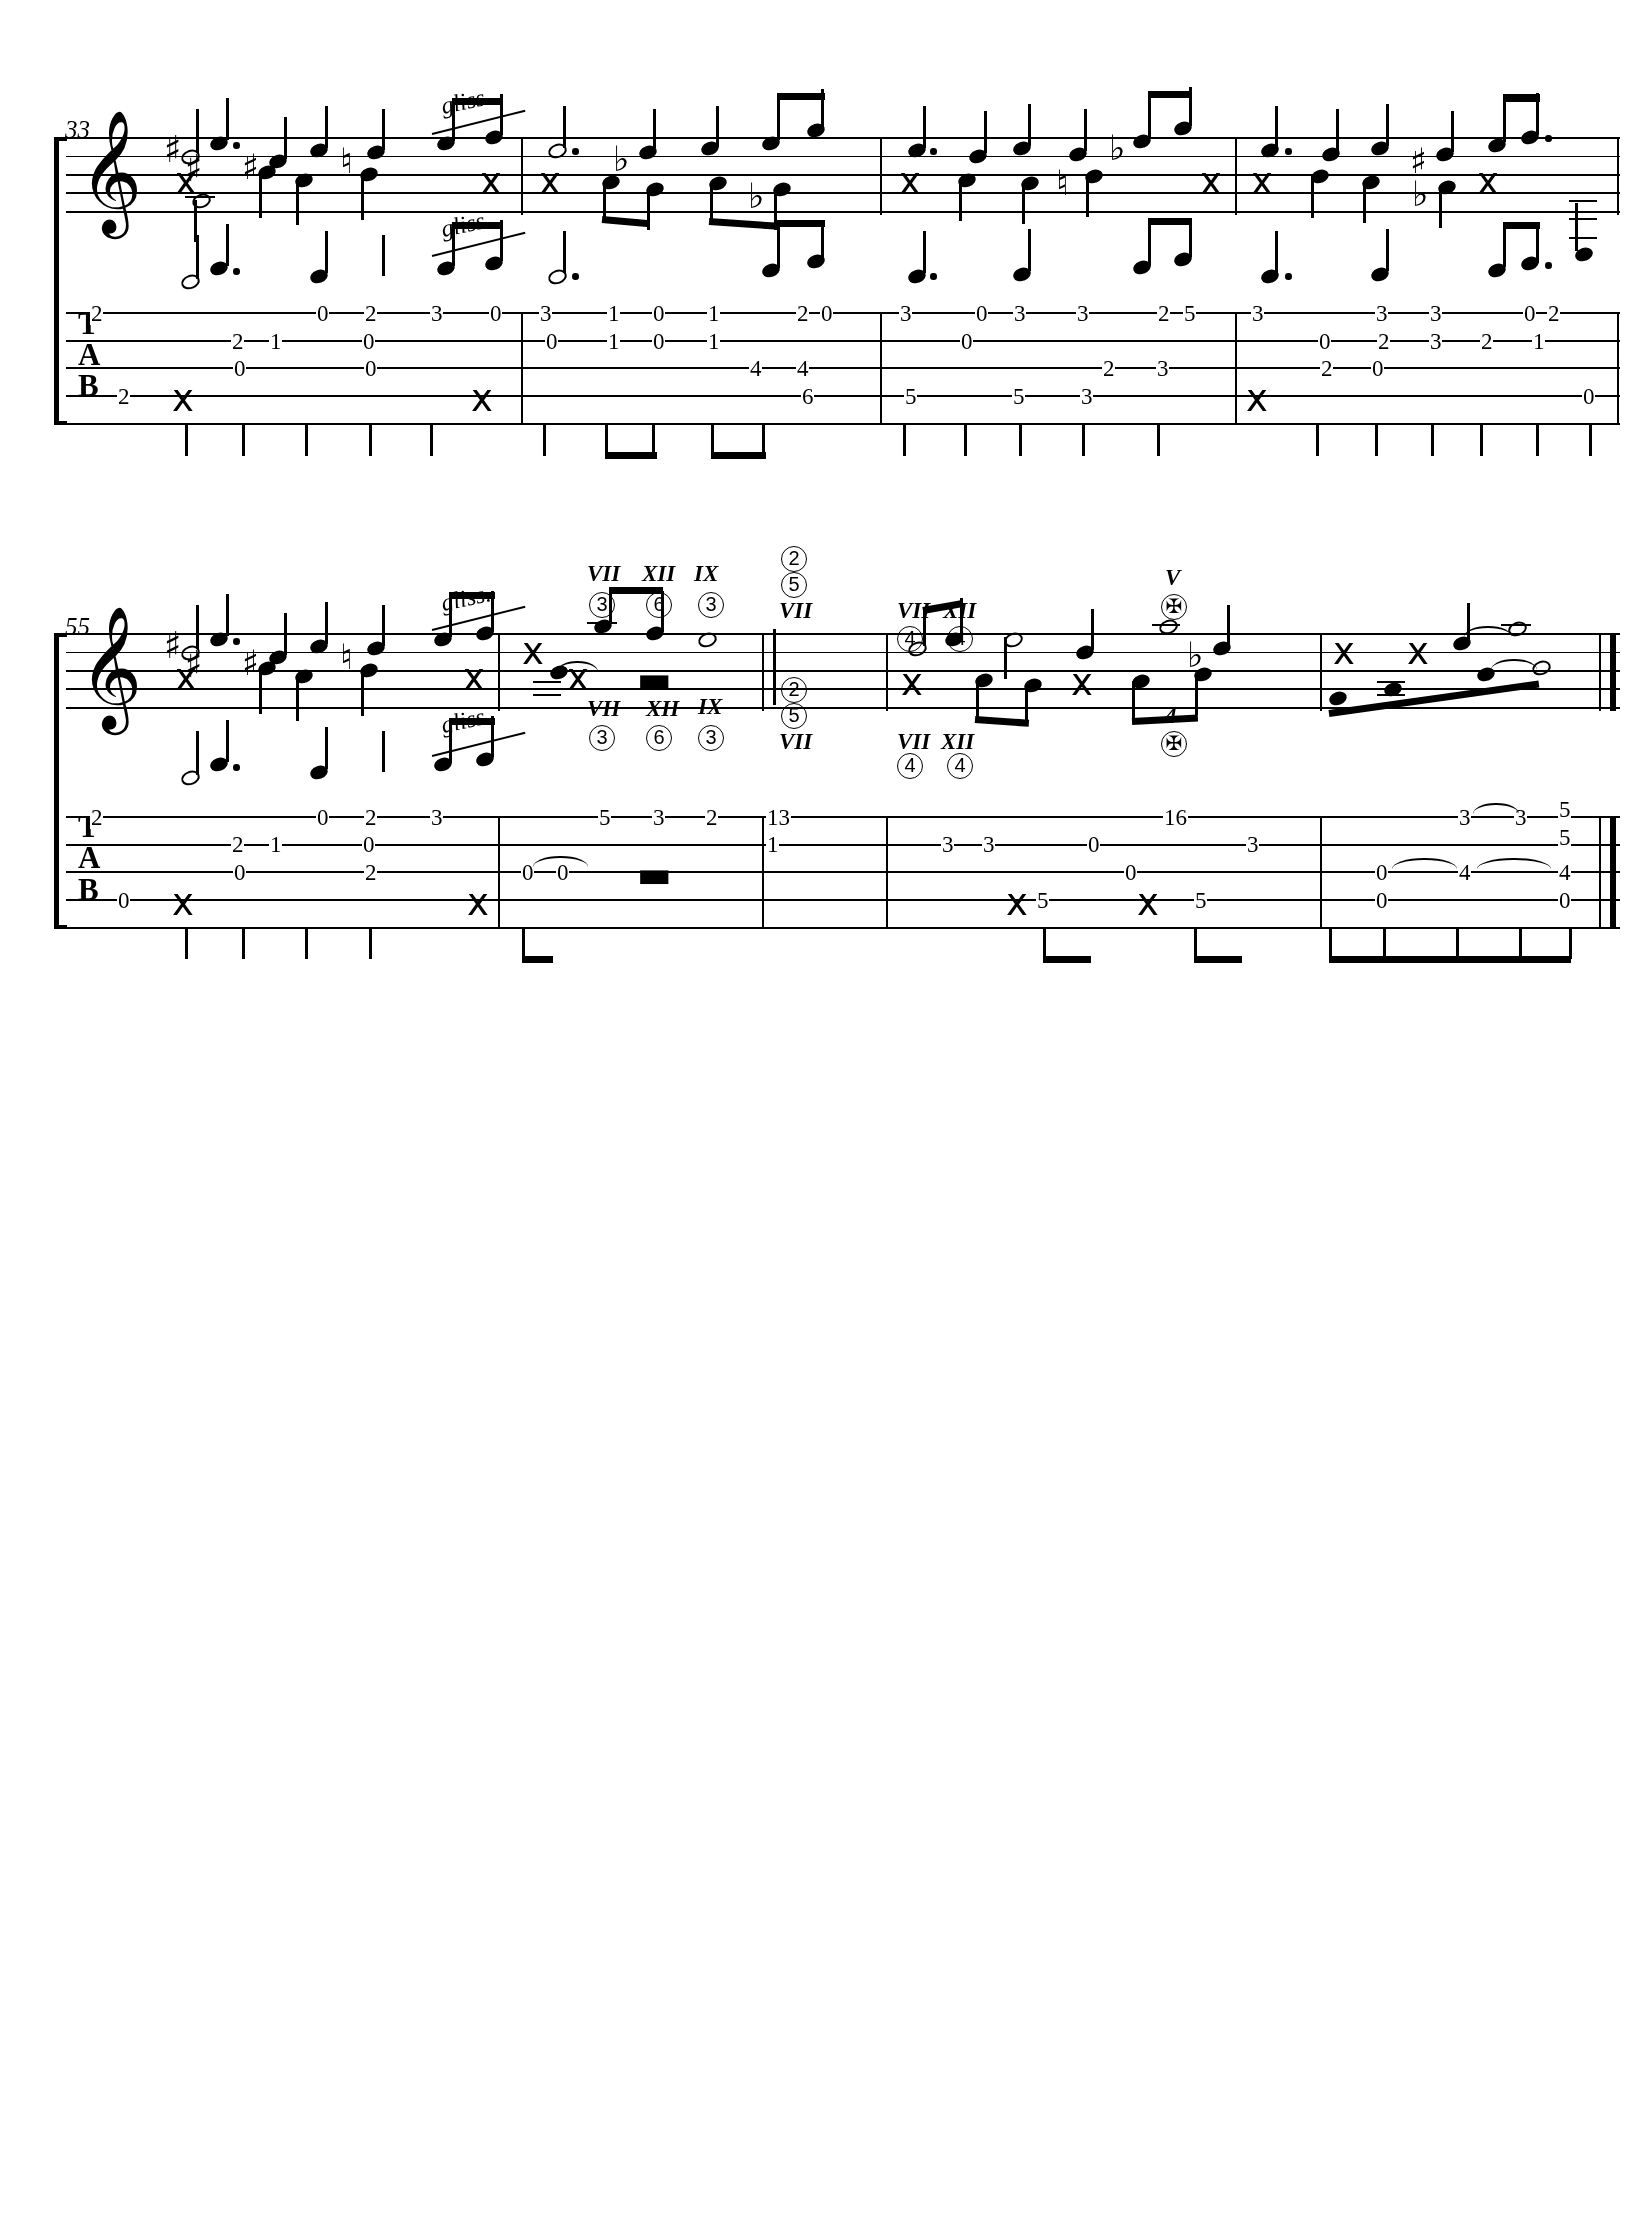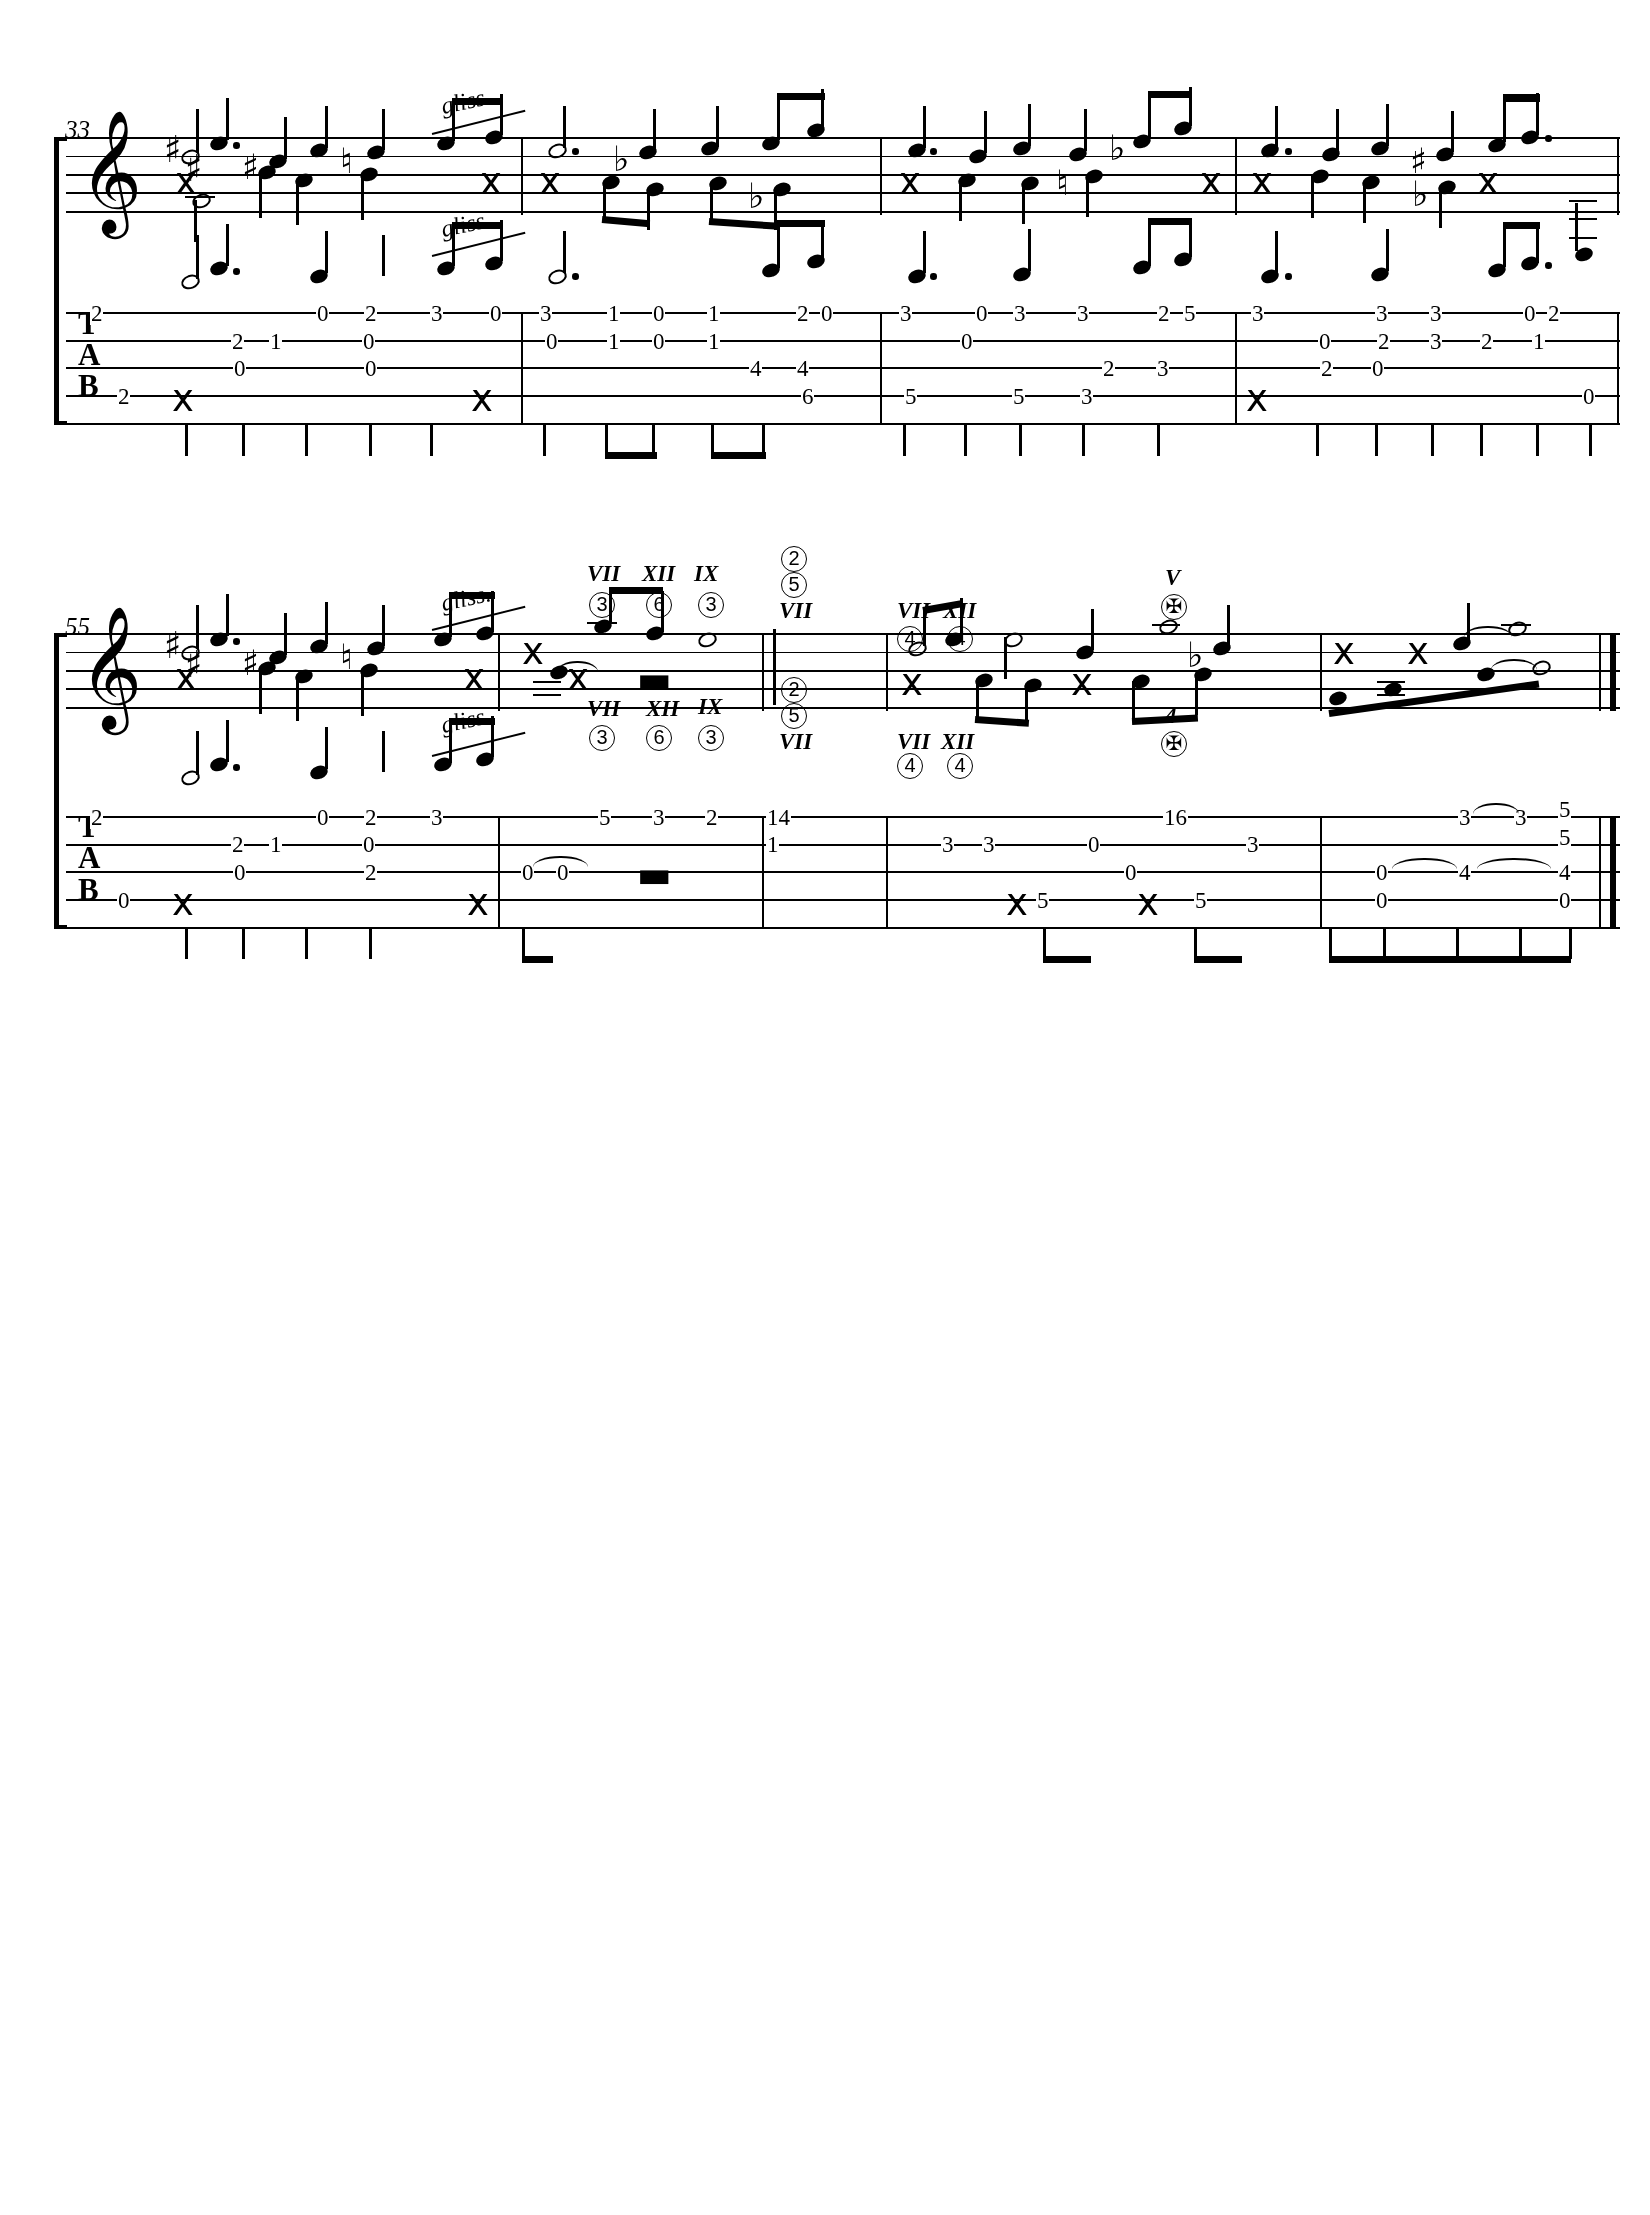--- a/index.html
+++ b/index.html
@@ -668,21 +668,21 @@
     <div class="tabnum" style="left:117px; top:317px;">0</div>
 
     <div class="tabnum" style="left:598px; top:234px;">5</div>
     <div class="tabnum" style="left:652px; top:234px;">3</div>
     <div class="tabnum" style="left:705px; top:234px;">2</div>
     <div class="tabnum" style="left:521px; top:289px;">0</div>
     <div class="tabnum" style="left:556px; top:289px;">0</div>
     <div class="tie" style="left:533px; top:284px; width:55px;"></div>
     <div class="rest" style="left:637px; top:284px;">▬</div>
 
-    <div class="tabnum" style="left:766px; top:234px;">14</div>
+    <div class="tabnum" style="left:766px; top:234px;">13</div>
     <div class="tabnum" style="left:766px; top:261px;">1</div>
     <div class="tabnum" style="left:941px; top:261px;">3</div>
 
     <div class="tabnum" style="left:982px; top:261px;">3</div>
     <div class="tabnum" style="left:1087px; top:261px;">0</div>
     <div class="tabnum" style="left:1124px; top:289px;">0</div>
     <div class="tabnum" style="left:1246px; top:261px;">3</div>
     <div class="tabnum" style="left:1163px; top:234px;">16</div>
     <div class="tabnum" style="left:1036px; top:317px;">5</div>
     <div class="tabnum" style="left:1194px; top:317px;">5</div>

